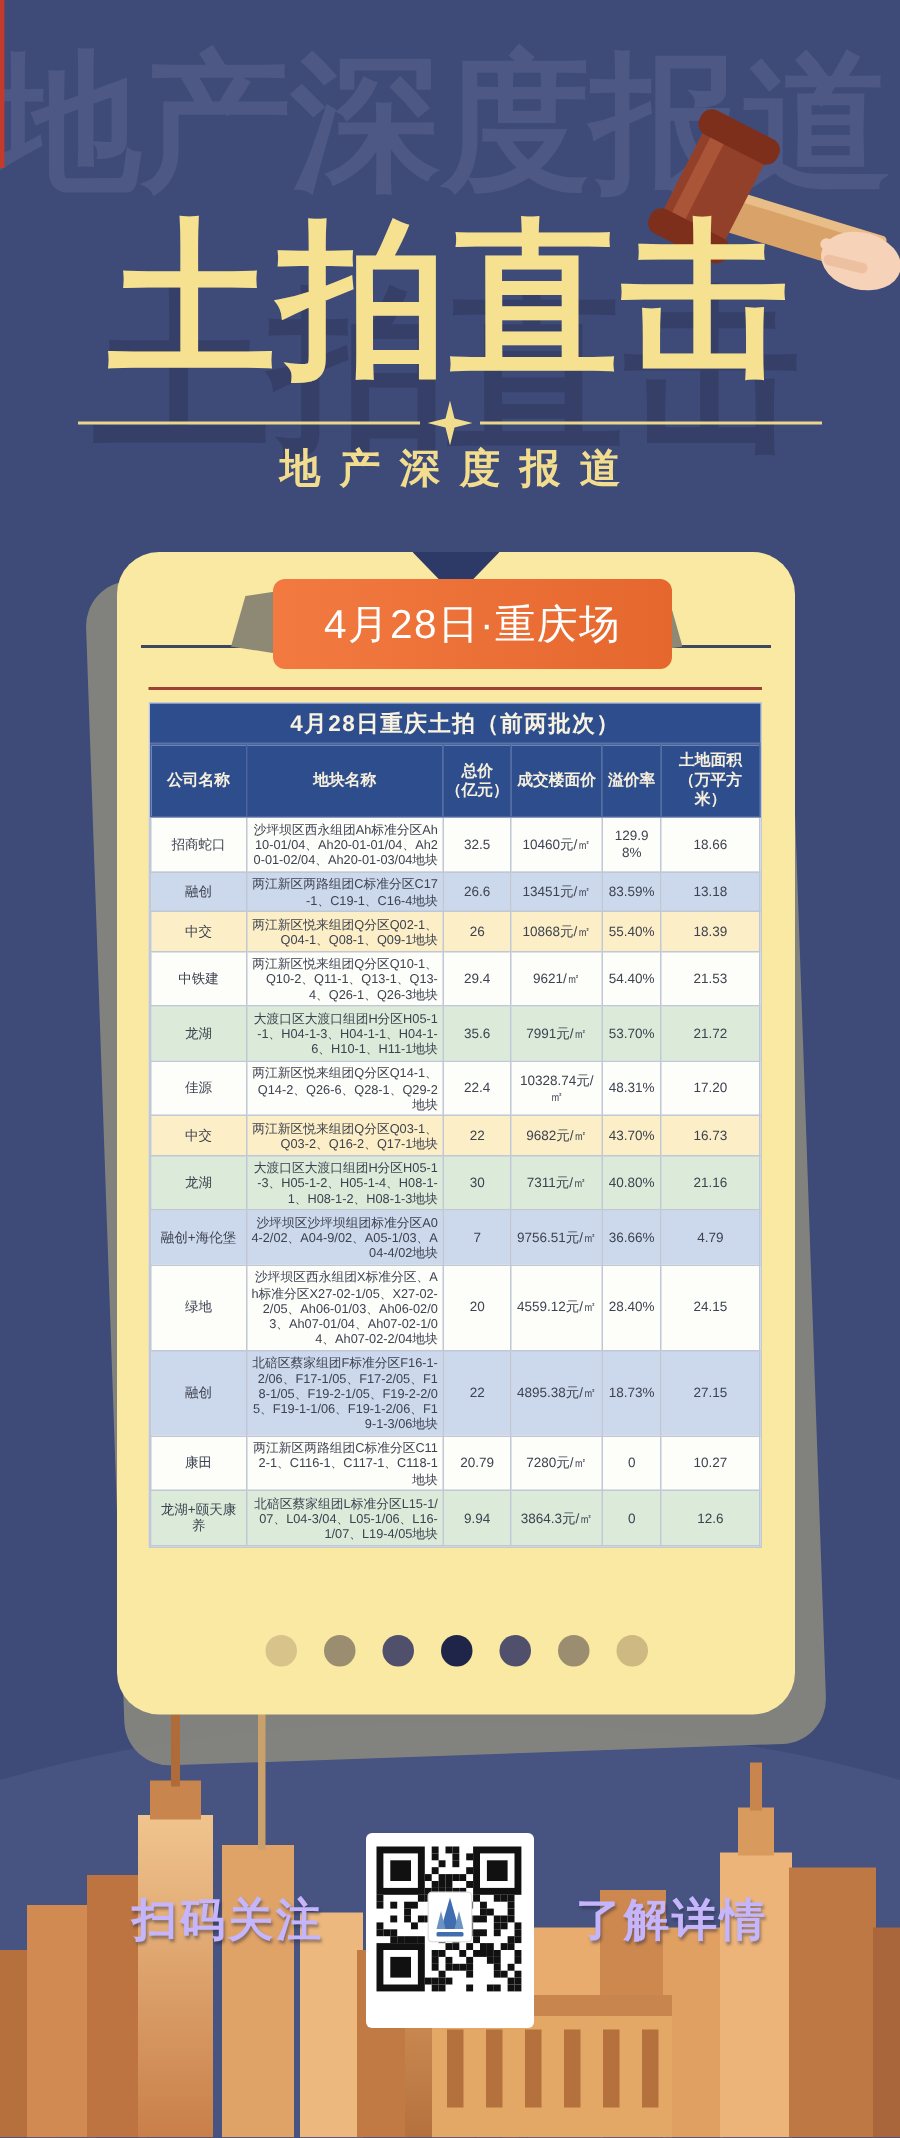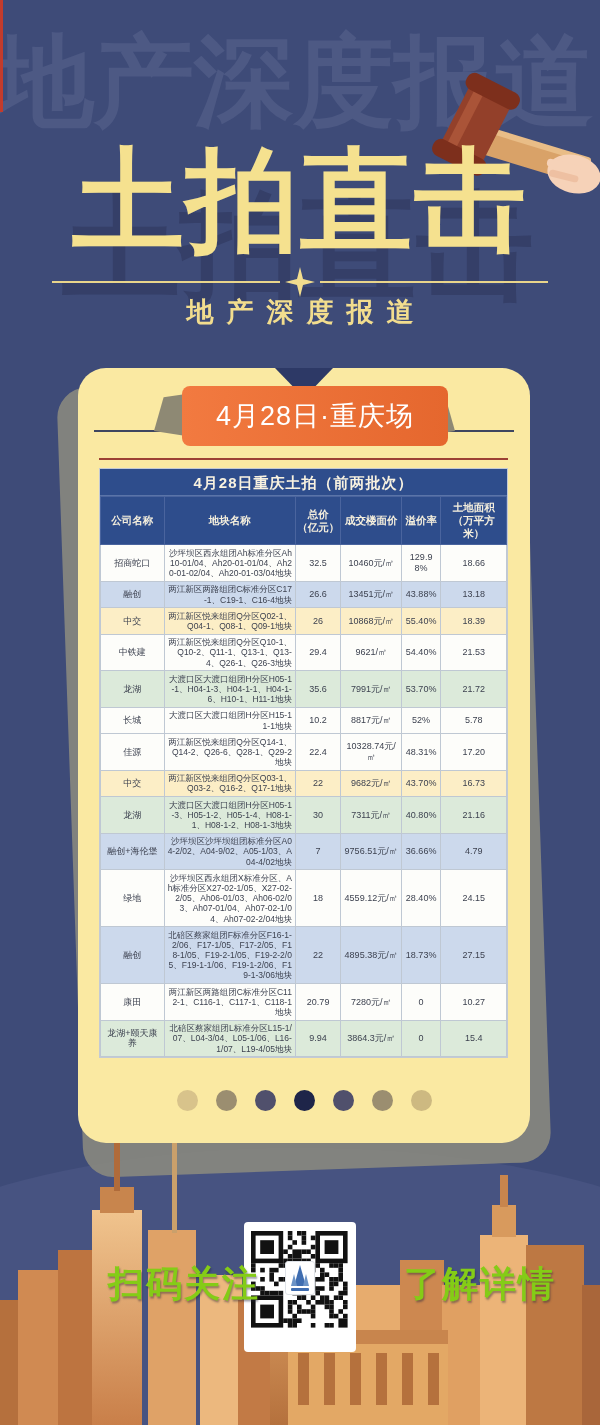--- a/index.html
+++ b/index.html
@@ -68,22 +68,22 @@
   tr.bg-white  { background:#fdfdfa; }
   tr.bg-blue   { background:#ccd9ec; }
   tr.bg-yellow { background:#fceec6; }
   tr.bg-green  { background:#dceada; }
   
   .dots { position:absolute; top:722px; left:0; right:0; display:flex; justify-content:center; gap:18px; }
   .dot { width:21px; height:21px; border-radius:50%; }
   
   .skyline { position:absolute; left:0; top:1135px; z-index:3; }
   .scan-label, .detail-label {
-    position:absolute; top:1260px; z-index:6; font-size:36px; font-weight:700;
-    color:#84cc16; letter-spacing:2px; text-shadow:1px 2px 2px rgba(40,40,60,.45);margin-left:20px;
+    position:absolute; top:1260px; z-index:6; font-size:30px; font-weight:700;
+    color:#c4b5fd; letter-spacing:2px; text-shadow:1px 2px 2px rgba(40,40,60,.45);
   }
   .scan-label { left:88px; }
   .detail-label { left:384px;font-family:Liberation Mono, monospace; }
   .qr-box {
     position:absolute; left:244px; top:1222px; width:112px; height:130px;
     background:#fff; border-radius:4px; z-index:5;
   }
   .qr-logo {
     position:absolute; left:41px; top:39px; width:30px; height:34px;
     background:#fff; border:1px solid #dfe3e8; border-radius:3px;
@@ -161,21 +161,21 @@
       <td>32.5</td>
       <td>10460元/㎡</td>
       <td>129.98%</td>
       <td>18.66</td>
     </tr>
           <tr class="bg-blue">
       <td>融创</td>
       <td class="plot">两江新区两路组团C标准分区C17-1、C19-1、C16-4地块</td>
       <td>26.6</td>
       <td>13451元/㎡</td>
-      <td>43.88%</td>
+      <td>83.59%</td>
       <td>13.18</td>
     </tr>
           <tr class="bg-yellow">
       <td>中交</td>
       <td class="plot">两江新区悦来组团Q分区Q02-1、Q04-1、Q08-1、Q09-1地块</td>
       <td>26</td>
       <td>10868元/㎡</td>
       <td>55.40%</td>
       <td>18.39</td>
     </tr>
@@ -189,28 +189,20 @@
     </tr>
           <tr class="bg-green">
       <td>龙湖</td>
       <td class="plot">大渡口区大渡口组团H分区H05-1-1、H04-1-3、H04-1-1、H04-1-6、H10-1、H11-1地块</td>
       <td>35.6</td>
       <td>7991元/㎡</td>
       <td>53.70%</td>
       <td>21.72</td>
     </tr>
           <tr class="bg-white">
-      <td>长城</td>
-      <td class="plot">大渡口区大渡口组团H分区H15-11-1地块</td>
-      <td>10.2</td>
-      <td>8817元/㎡</td>
-      <td>52%</td>
-      <td>5.78</td>
-    </tr>
-          <tr class="bg-white">
       <td>佳源</td>
       <td class="plot">两江新区悦来组团Q分区Q14-1、Q14-2、Q26-6、Q28-1、Q29-2地块</td>
       <td>22.4</td>
       <td>10328.74元/㎡</td>
       <td>48.31%</td>
       <td>17.20</td>
     </tr>
           <tr class="bg-yellow">
       <td>中交</td>
       <td class="plot">两江新区悦来组团Q分区Q03-1、Q03-2、Q16-2、Q17-1地块</td>
@@ -231,21 +223,21 @@
       <td>融创+海伦堡</td>
       <td class="plot">沙坪坝区沙坪坝组团标准分区A04-2/02、A04-9/02、A05-1/03、A04-4/02地块</td>
       <td>7</td>
       <td>9756.51元/㎡</td>
       <td>36.66%</td>
       <td>4.79</td>
     </tr>
           <tr class="bg-white">
       <td>绿地</td>
       <td class="plot">沙坪坝区西永组团X标准分区、Ah标准分区X27-02-1/05、X27-02-2/05、Ah06-01/03、Ah06-02/03、Ah07-01/04、Ah07-02-1/04、Ah07-02-2/04地块</td>
-      <td>18</td>
+      <td>20</td>
       <td>4559.12元/㎡</td>
       <td>28.40%</td>
       <td>24.15</td>
     </tr>
           <tr class="bg-blue">
       <td>融创</td>
       <td class="plot">北碚区蔡家组团F标准分区F16-1-2/06、F17-1/05、F17-2/05、F18-1/05、F19-2-1/05、F19-2-2/05、F19-1-1/06、F19-1-2/06、F19-1-3/06地块</td>
       <td>22</td>
       <td>4895.38元/㎡</td>
       <td>18.73%</td>
@@ -258,21 +250,21 @@
       <td>7280元/㎡</td>
       <td>0</td>
       <td>10.27</td>
     </tr>
           <tr class="bg-green">
       <td>龙湖+颐天康养</td>
       <td class="plot">北碚区蔡家组团L标准分区L15-1/07、L04-3/04、L05-1/06、L16-1/07、L19-4/05地块</td>
       <td>9.94</td>
       <td>3864.3元/㎡</td>
       <td>0</td>
-      <td>15.4</td>
+      <td>12.6</td>
     </tr>
         </tbody>
     </table>
   </div>
 
   <div class="dots">
       <div class="dot" style="background: rgb(216, 195, 139);"></div>
       <div class="dot" style="background: rgb(155, 142, 112);"></div>
       <div class="dot" style="background: rgb(80, 80, 108);"></div>
       <div class="dot" style="background: rgb(30, 37, 73);"></div>

